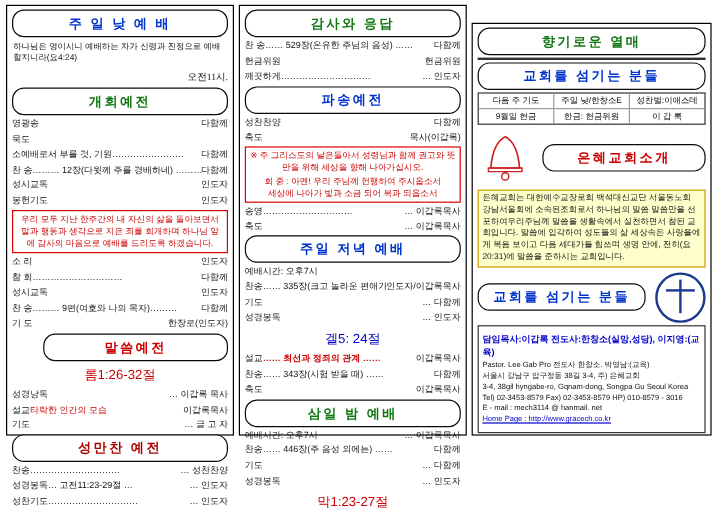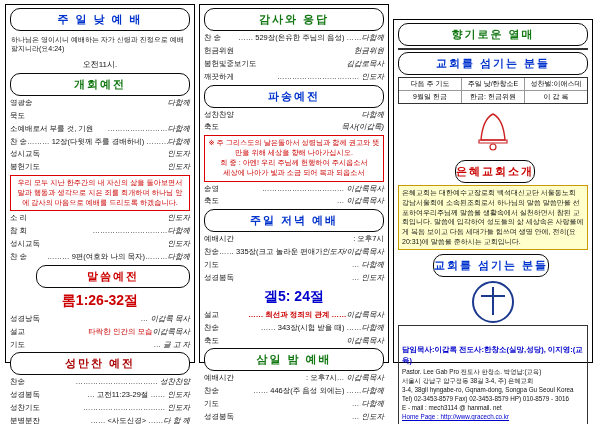--- a/index.html
+++ b/index.html
@@ -8,48 +8,48 @@
   .col{box-sizing:border-box;border:1px solid #000;padding:3px 4px;display:flex;flex-direction:column;gap:2px;}
   .c1{width:190px;}
   .c2{width:190px;}
   .c3{width:200px;margin-top:15px;}
   .hdr{border:1px solid #0a0a0a;border-radius:10px;text-align:center;font-weight:bold;font-size:11px;color:#0033aa;padding:3px 0;background:#ffffff;letter-spacing:2px;}
   .hdr.blue{color:#0033cc;}
   .hdr.green{color:#117711;}
   .hdr.red{color:#cc0000;margin-left:26px;}
   .hdr.darkred{color:#aa0000;}
   .intro{font-size:7px;line-height:1.35;color:#111;padding:2px 1px;}
-  .sub{text-align:center;font-size:8px;color:#111;margin:1px 0;}
+  .sub{text-align:right;font-size:8px;color:#111;margin:1px 0;font-family:Liberation Serif, serif;}
   .rowline{display:flex;justify-content:space-between;font-size:7.5px;line-height:1.45;color:#111;}
   .rowline .l{white-space:nowrap;}
-  .rowline .m{flex:1;text-align:right;overflow:hidden;white-space:nowrap;}
-  .rowline .r{white-space:nowrap;text-align:left;font-style:italic;}
+  .rowline .m{flex:1;text-align:left;overflow:hidden;white-space:nowrap;}
+  .rowline .r{white-space:nowrap;text-align:left;}
   .box-red{border:1px solid #dd0000;padding:2px 3px;color:#cc0000;font-size:7.2px;line-height:1.4;text-align:center;}
   .box-yellow{border:1px solid #cc9900;background:#ffffcc;padding:2px 3px;font-size:7px;line-height:1.4;color:#111;}
   .redtext{color:#cc0000;}
   .bluetext{color:#0000cc;}
-  .verse{text-align:center;font-weight:bold;font-size:14px;color:#cc0000;margin:2px 0;}
+  .verse{text-align:center;font-weight:normal;font-size:11px;color:#cc0000;margin:2px 0;}
   .verse.blue{color:#0000cc;}
   .photo{border:1px solid #333;height:92px;background:linear-gradient(160deg,#7c9a4e 0%,#5f8038 40%,#46632a 100%);position:relative;overflow:hidden;}
   .photo .cap{position:absolute;left:0;right:0;top:6px;text-align:center;color:#ffffff;font-size:6.5px;line-height:1.5;text-shadow:0 0 2px #000;}
   .photo .capbot{position:absolute;left:0;right:0;bottom:3px;text-align:center;color:#ffffff;font-size:6px;text-shadow:0 0 2px #000;}
   .apple{position:absolute;border-radius:50%;background:radial-gradient(circle at 35% 30%,#ff6b5e,#c2180f 70%,#7d0a06);box-shadow:0 0 3px rgba(0,0,0,.5);}
   .leafsh{position:absolute;background:#2f5d22;border-radius:60% 10% 60% 10%;opacity:.85;}
   .mini-tbl{border:1px solid #333;font-size:7px;}
   .mini-tbl .r{display:flex;border-bottom:1px solid #999;}
   .mini-tbl .r:last-child{border-bottom:none;}
   .mini-tbl .c{flex:1;padding:1px 2px;border-right:1px solid #999;text-align:center;}
   .mini-tbl .c:last-child{border-right:none;}
   .bell{width:46px;height:46px;margin:2px auto;position:relative;}
   .bell svg{display:block;}
   .emblem{width:38px;height:38px;border-radius:50%;border:2px solid #1b3a8f;background:#fff;position:relative;}
   .emblem:before{content:"";position:absolute;left:50%;top:4px;width:2px;height:28px;background:#1b3a8f;transform:translateX(-50%);}
   .emblem:after{content:"";position:absolute;top:12px;left:7px;right:7px;height:2px;background:#1b3a8f;}
-  .flex-row{display:flex;align-items:center;gap:4px;flex-direction:column;}
-  .addr{border:1px solid #333;font-size:6.3px;line-height:1.45;padding:19px 3px;color:#111;}
+  .flex-row{display:flex;align-items:center;gap:4px;}
+  .addr{border:1px solid #333;font-size:6.3px;line-height:1.45;padding:6px 3px;color:#111;}
   .addr .big{font-size:7.5px;font-weight:bold;}
   .underline{text-decoration:underline;color:#0000cc;}
 </style>
 </head>
 <body>
 
 <div class="page">
 
   <div class="col c1">
     <div class="hdr blue">주 일 낮 예 배</div>
@@ -102,20 +102,25 @@
     <div class="rowline">
         <span class="l">성시교독</span>
         <span class="m"></span>
         <span class="r">인도자</span>
       </div>
     <div class="rowline">
         <span class="l">찬 송</span>
         <span class="m">……… 9편(여호와 나의 목자)………</span>
         <span class="r">다함께</span>
       </div>
+    <div class="rowline">
+        <span class="l">기 도</span>
+        <span class="m"></span>
+        <span class="r">한장로(인도자)</span>
+      </div>
 
     <div class="hdr red">말씀예전</div>
     <div class="verse">롬1:26-32절</div>
     <div class="rowline">
         <span class="l">성경낭독</span>
         <span class="m"></span>
         <span class="r">… 이갑록 목사</span>
       </div>
     <div class="rowline">
         <span class="l">설교</span>
@@ -156,25 +161,20 @@
     <div class="hdr green">감사와 응답</div>
     <div class="rowline">
         <span class="l">찬 송</span>
         <span class="m">…… 529장(온유한 주님의 음성) ……</span>
         <span class="r">다함께</span>
       </div>
     <div class="rowline">
         <span class="l">헌금위원</span>
         <span class="m"></span>
         <span class="r">헌금위원</span>
-      </div>
-    <div class="rowline">
-        <span class="l">봉헌및중보기도</span>
-        <span class="m"></span>
-        <span class="r">김갑로목사</span>
       </div>
     <div class="rowline">
         <span class="l">깨끗하게</span>
         <span class="m">…………………………</span>
         <span class="r">… 인도자</span>
       </div>
 
     <div class="hdr blue">파송예전</div>
     <div class="rowline">
         <span class="l">성찬찬양</span>

